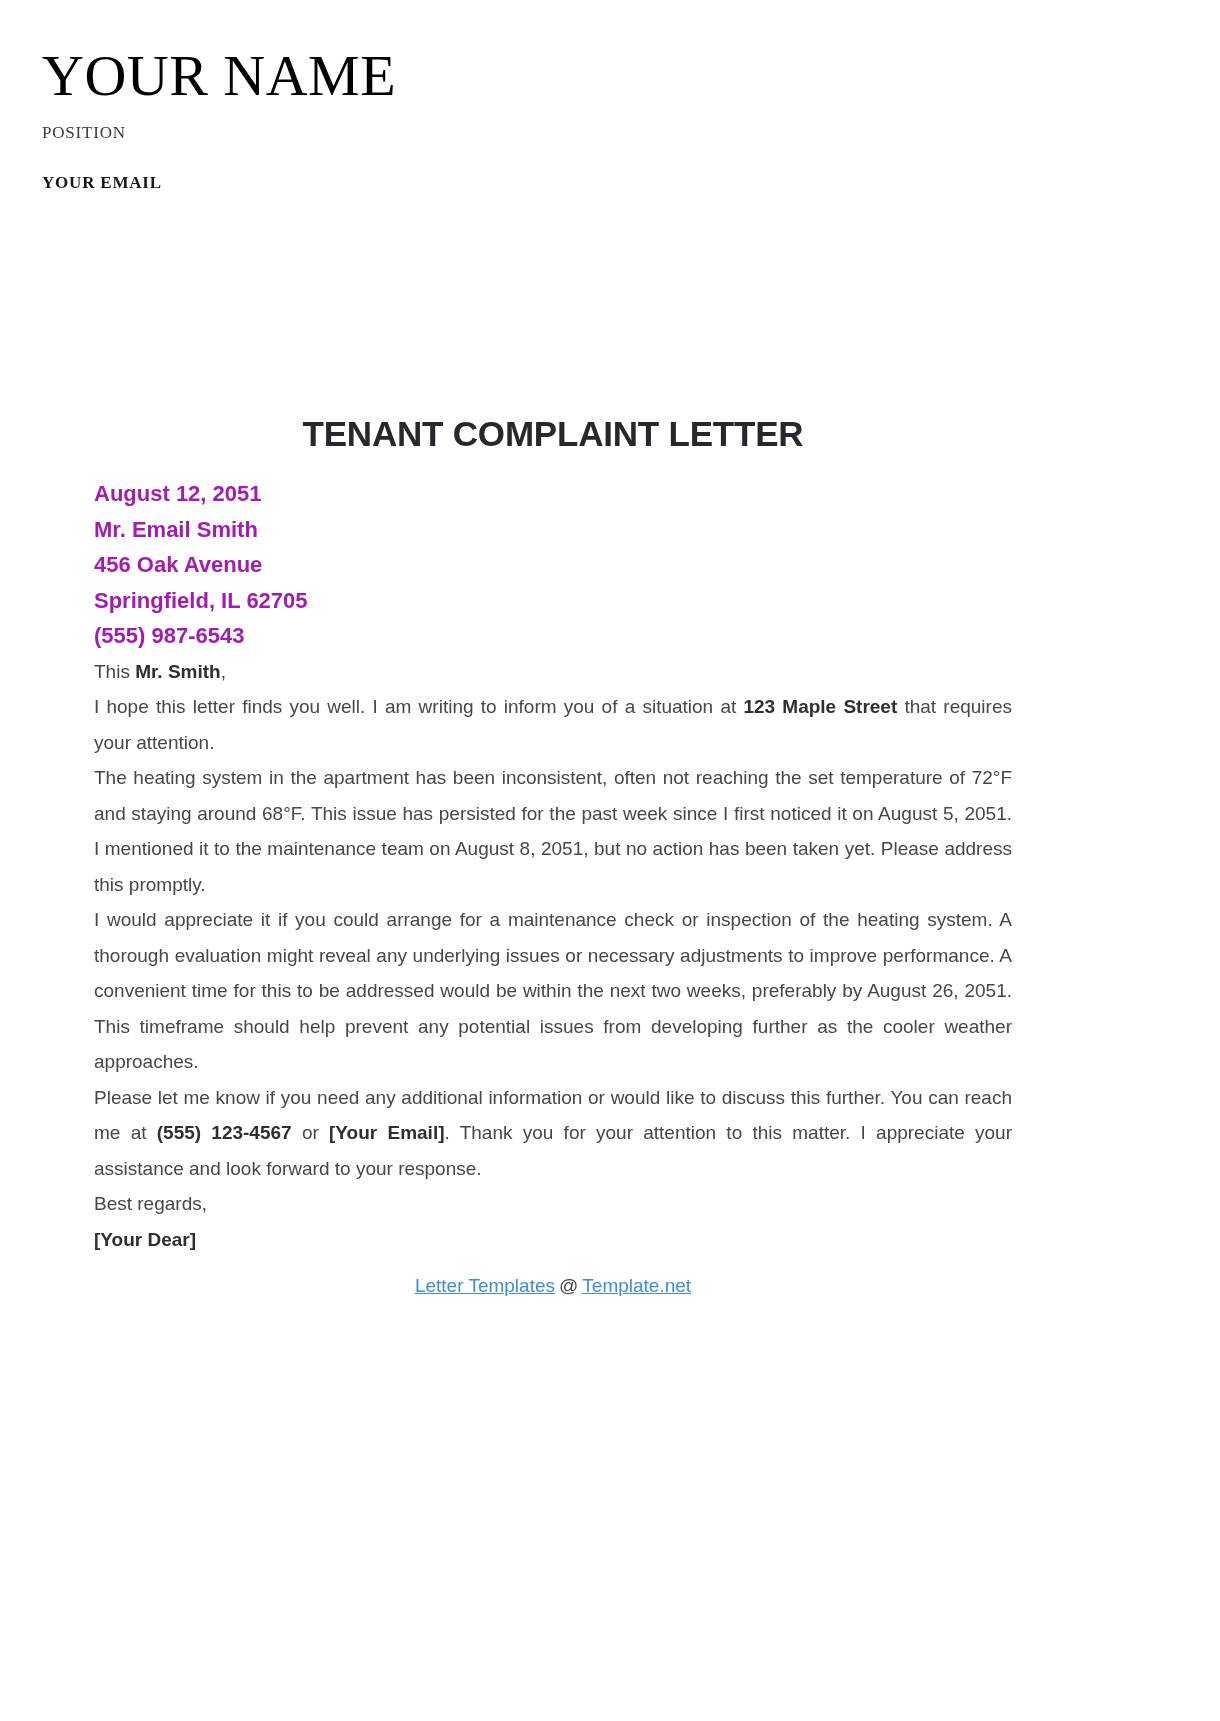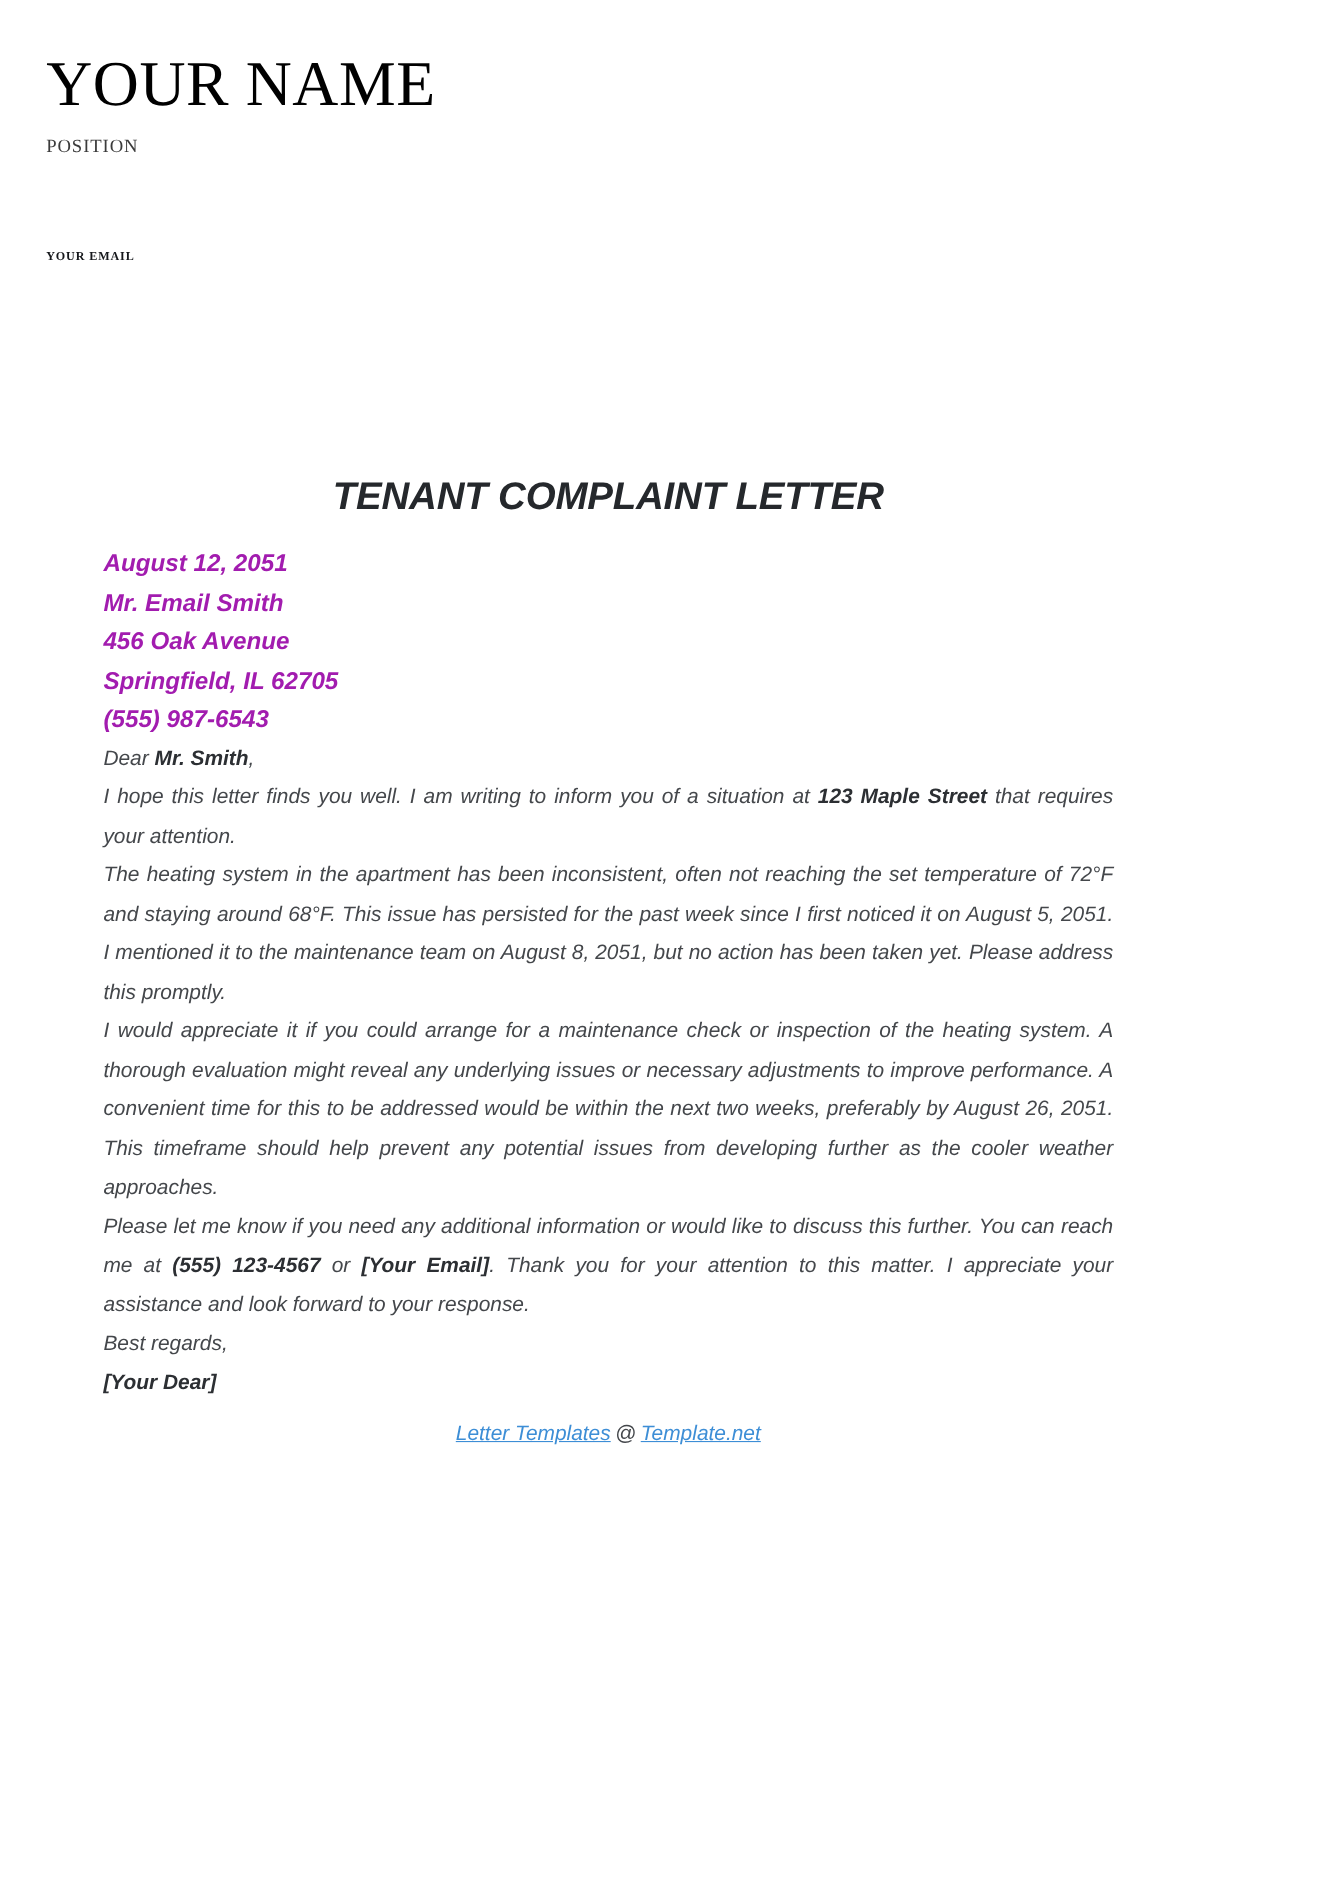--- a/index.html
+++ b/index.html
@@ -36,35 +36,34 @@
     font-family: "Liberation Serif", "DejaVu Serif", serif;
     font-size: 17px;
     line-height: 22px;
     font-weight: 400;
     letter-spacing: 0.8px;
     color: #3b3b3b;
     margin-top: 14px;
   }
   .lh-email {
     font-family: "Liberation Serif", "DejaVu Serif", serif;
-    font-size: 11px;
+    font-size: 17px;
     line-height: 22px;
     font-weight: 700;
     letter-spacing: 0.8px;
     color: #16181c;
-    margin-top: 78px;
+    margin-top: 28px;
   }
 
   
   .letter {
     position: absolute;
     left: 94px;
-    top: 430px;
+    top: 412px;
     width: 918px;
-    font-style: italic;
   }
   .doc-title {
     font-family: "Liberation Sans", "DejaVu Sans", sans-serif;
     font-size: 35px;
     line-height: 44px;
     font-weight: 700;
     color: #25282c;
     text-align: center;
     letter-spacing: -0.2px;
     margin-bottom: 20px;
@@ -143,21 +142,21 @@
     <div class="doc-title">TENANT COMPLAINT LETTER</div>
 
     <div>
       <div class="addr-line">August 12, 2051</div>
       <div class="addr-line">Mr. Email Smith</div>
       <div class="addr-line">456 Oak Avenue</div>
       <div class="addr-line">Springfield, IL 62705</div>
       <div class="addr-line">(555) 987-6543</div>
     </div>
 
-    <div class="salutation"><span>Dear </span><b>Mr. Smith</b><span>,</span></div>
+    <div class="salutation"><span>This </span><b>Mr. Smith</b><span>,</span></div>
 
     <p class="para"><span>I hope this letter finds you well. I am writing to inform you of a situation at </span><b>123 Maple Street</b><span> that requires your attention.</span></p>
 
     <p class="para">The heating system in the apartment has been inconsistent, often not reaching the set temperature of 72°F and staying around 68°F. This issue has persisted for the past week since I first noticed it on August 5, 2051. I mentioned it to the maintenance team on August 8, 2051, but no action has been taken yet. Please address this promptly.</p>
 
     <p class="para">I would appreciate it if you could arrange for a maintenance check or inspection of the heating system. A thorough evaluation might reveal any underlying issues or necessary adjustments to improve performance. A convenient time for this to be addressed would be within the next two weeks, preferably by August 26, 2051. This timeframe should help prevent any potential issues from developing further as the cooler weather approaches.</p>
 
     <p class="para"><span>Please let me know if you need any additional information or would like to discuss this further. You can reach me at </span><b>(555) 123-4567</b><span> or </span><b>[Your Email]</b><span>. Thank you for your attention to this matter. I appreciate your assistance and look forward to your response.</span></p>
 
     <div class="closing">Best regards,</div>

